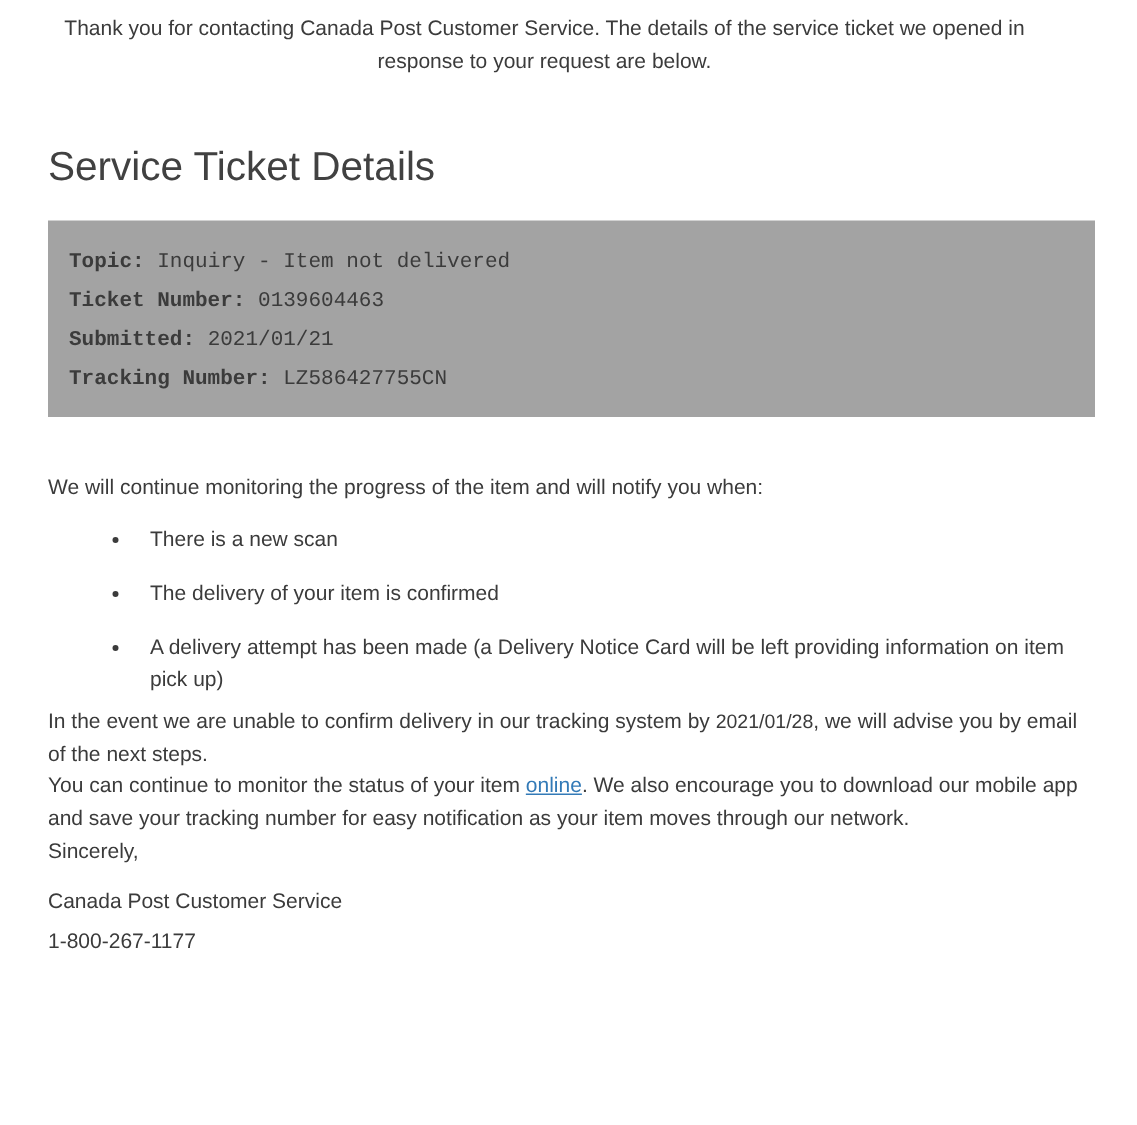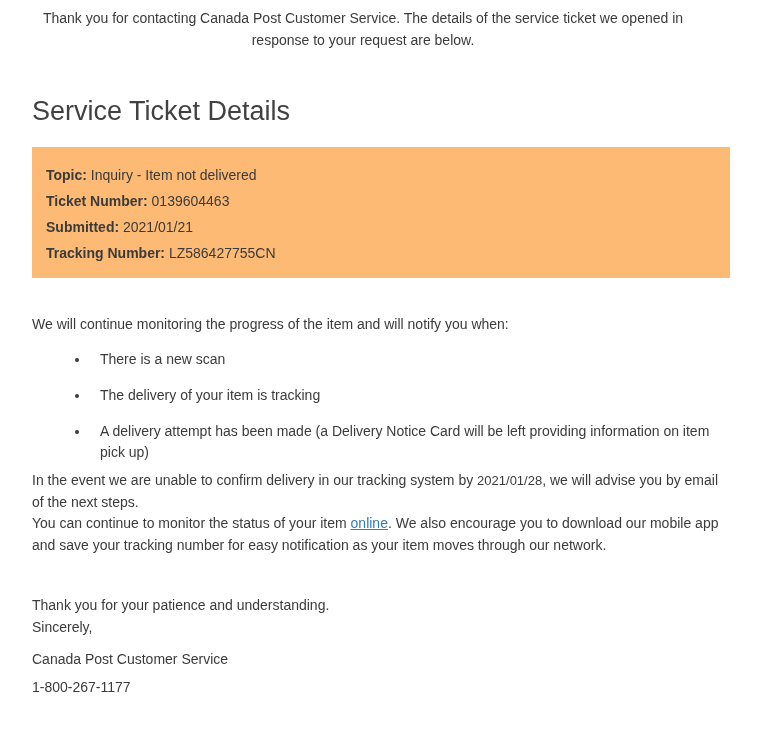--- a/index.html
+++ b/index.html
@@ -81,21 +81,21 @@
 </style>
 </head>
 <body style="color: rgb(59, 59, 59);">
 
 <div class="email-body">
 
   <p class="intro">Thank you for contacting Canada Post Customer Service. The details of the service ticket we opened in response to your request are below.</p>
 
   <h1 class="page-title" style="color: rgb(65, 65, 65);">Service Ticket Details</h1>
 
-  <div class="ticket-box" id="ticket-box" style="background: #fdba74;">
+  <div class="ticket-box" id="ticket-box" style="background: #a3a3a3; font-family: Liberation Mono, monospace;">
     <div class="ticket-row">
       <span class="label">Topic:</span>
       <span class="value">Inquiry - Item not delivered</span>
     </div>
     <div class="ticket-row">
       <span class="label">Ticket Number:</span>
       <span class="value">0139604463</span>
     </div>
     <div class="ticket-row">
       <span class="label">Submitted:</span>
@@ -104,29 +104,28 @@
     <div class="ticket-row">
       <span class="label">Tracking Number:</span>
       <span class="value">LZ586427755CN</span>
     </div>
   </div>
 
   <p class="monitoring-intro">We will continue monitoring the progress of the item and will notify you when:</p>
 
   <ul class="notify-list">
     <li>There is a new scan</li>
-    <li>The delivery of your item is tracking</li>
+    <li>The delivery of your item is confirmed</li>
     <li>A delivery attempt has been made (a Delivery Notice Card will be left providing information on item pick up)</li>
   </ul>
 
   <p class="deadline-par"><span>In the event we are unable to confirm delivery in our tracking system by </span><span class="deadline-date">2021/01/28</span><span>, we will advise you by email of the next steps.</span></p>
 
   <p class="monitor-par"><span>You can continue to monitor the status of your item </span><a class="online-link" id="online-link" href="#" style="color: rgb(51, 122, 183);">online</a><span>. We also encourage you to download our mobile app and save your tracking number for easy notification as your item moves through our network.</span></p>
 
-  <p class="thanks-par">Thank you for your patience and understanding.</p>
 
   <p class="signoff-par">Sincerely,</p>
 
   <p class="signature-par">Canada Post Customer Service</p>
 
   <p class="phone-par">1-800-267-1177</p>
 
 </div>
 
 </body></html>

